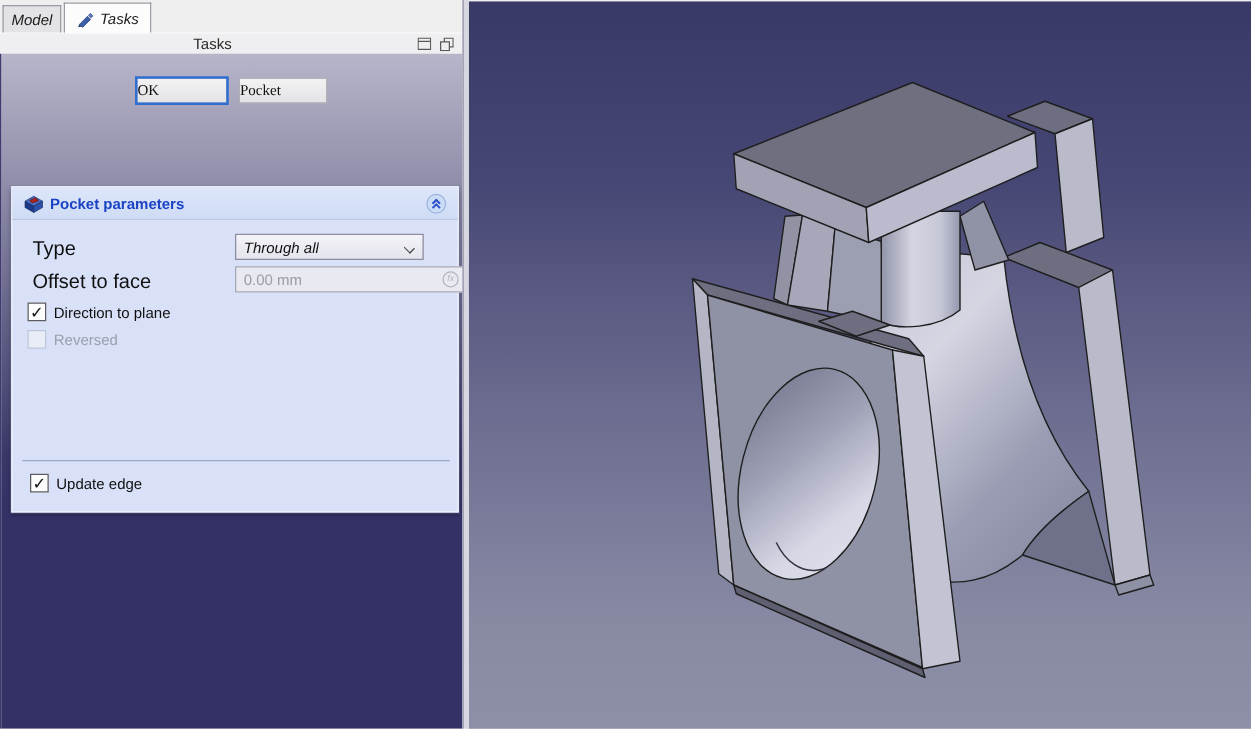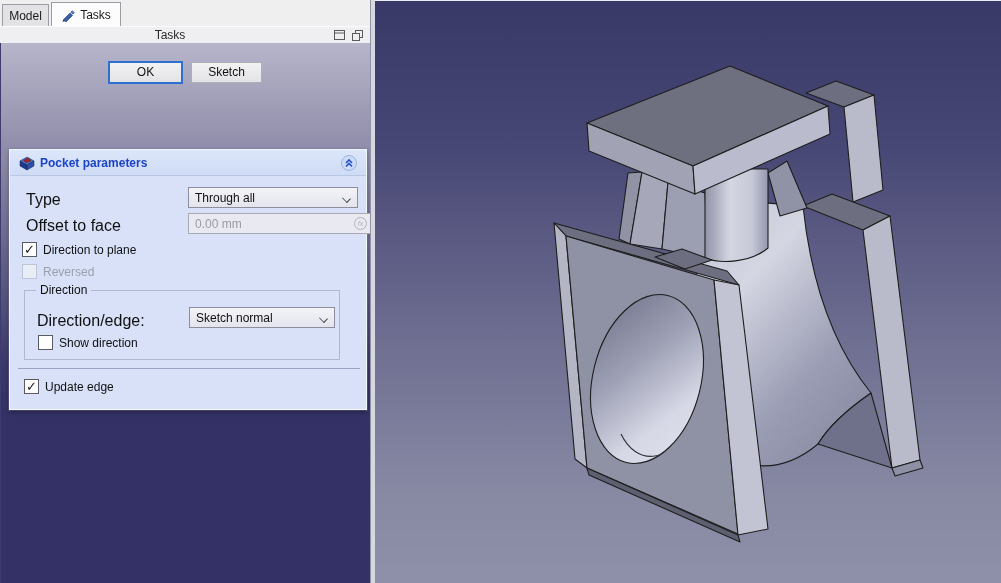--- a/index.html
+++ b/index.html
@@ -3,36 +3,36 @@
 <meta charset="utf-8">
 <style>
   * { margin:0; padding:0; box-sizing:border-box; }
   html,body { width:1001px; height:583px; overflow:hidden; }
   body { font-family:"Liberation Sans","DejaVu Sans",sans-serif; font-size:12px; color:#1a1a1a; background:#f0efef; position:relative; }
 
   
   .left-pane { position:absolute; left:0; top:0; width:370px; height:583px; background:#f0efef; }
 
   .tab-bar { position:absolute; left:0; top:0; width:370px; height:27px; background:#f0efef; }
-  .tab { position:absolute; top:4px; height:23px; border:1px solid #9c9ca4; border-bottom:none; background:#e3e2e5; display:flex; align-items:center; justify-content:center; gap:5px; padding:0 9px; cursor:default; }
+  .tab { position:absolute; top:4px; height:23px; border:1px solid #9c9ca4; border-bottom:none; background:#e3e2e5; display:flex; align-items:center; justify-content:center; gap:5px; padding:0 9px; cursor:default;font-style:italic; }
   .tab.active { top:2px; height:25px; background:#fcfcfd; }
   .tab-model { left:2px; width:47px; }
   .tab-tasks { left:51px; width:70px; }
   .tab-bar::after { content:""; position:absolute; left:0; top:26px; width:370px; height:1px; background:#fcfcfd; }
 
   .dock-titlebar { position:absolute; left:0; top:27px; width:370px; height:16px; background:#efeff1; }
   .dock-title { position:absolute; left:0; top:1px; width:340px; text-align:center; font-size:12px; color:#2a2a2a; }
   .dock-btn { position:absolute; top:2px; width:13px; height:12px; display:flex; align-items:center; justify-content:center; }
   .dock-btn.dock { right:24px; } .dock-btn.float { right:6px; }
 
   .task-content { position:absolute; left:0; top:43px; width:370px; height:540px;
     background:linear-gradient(180deg,#b7b5ca 0%, #a3a1b9 10%, #817f9f 26%, #57547e 46%, #3a3769 60%, #343166 68%, #343166 100%);
     border-left:1px solid #3e3c6e; }
 
-  .btn { position:absolute; font-size:12px; color:#111; text-align:center; background:linear-gradient(180deg,#f2f2f3,#e3e3e6); cursor:default; }
+  .btn { position:absolute; font-size:12px; color:#111; background:linear-gradient(180deg,#f2f2f3,#e3e3e6); cursor:default;font-family:Liberation Serif, serif; }
   .btn-ok { left:107px; top:18px; width:75px; height:23px; border:2px solid #2f6fd0; line-height:19px; }
   .btn-cancel { left:190px; top:19px; width:71px; height:21px; border:1px solid #aeaeb6; line-height:19px; }
 
   
   .panel { position:absolute; left:8px; top:58px; width:358px; height:261px; background:#d8e1f7; border:1px solid #f2f5fc; box-shadow:0 0 0 1px rgba(120,130,160,.35), 0 2px 4px rgba(0,0,0,.35);margin-top:48px; }
   .panel-header { position:absolute; left:0; top:0; width:100%; height:26px; background:linear-gradient(180deg,#dde6fa,#cfdcf5); border-bottom:1px solid #b9c7e7; }
   .panel-title { position:absolute; left:30px; top:6px; font-weight:bold; color:#1b44c5; font-size:12px; }
   .panel-icon { position:absolute; left:9px; top:5px; width:16px; height:16px; }
   .collapse-btn { position:absolute; right:9px; top:5px; width:16px; height:16px; border-radius:50%; background:#cbdcf6; border:1px solid #9fb4dc; display:flex; align-items:center; justify-content:center; }
 
@@ -98,21 +98,21 @@
     <div class="dock-btn float">
       <svg width="11" height="11" viewBox="0 0 11 11">
           <rect x="3.5" y="0.5" width="7" height="7" fill="none" stroke="#5a5a5a"></rect>
           <rect x="0.5" y="3.5" width="7" height="7" fill="#efeff1" stroke="#5a5a5a"></rect>
         </svg>
     </div>
   </div>
 
   <div class="task-content">
     <div class="btn btn-ok">OK</div>
-    <div class="btn btn-cancel">Sketch</div>
+    <div class="btn btn-cancel">Pocket</div>
 
     <div class="panel">
       <div class="panel-header">
         <span class="panel-icon">
           <svg width="16" height="16" viewBox="0 0 16 16">
             <polygon points="1,6 8,2 15,6 8,10" fill="#4d6fc4" stroke="#1d3a80" stroke-width="0.6"></polygon>
             <polygon points="4.6,5.3 9.6,3.2 11.8,5.8 6.8,7.4" fill="#a82520" stroke="#5f120f" stroke-width="0.5"></polygon>
             <polygon points="1,6 8,10 8,15 1,11" fill="#1c3a8a" stroke="#12285e" stroke-width="0.5"></polygon>
             <polygon points="8,10 15,6 15,11 8,15" fill="#2d50a8" stroke="#12285e" stroke-width="0.5"></polygon>
           </svg>
@@ -120,21 +120,21 @@
         <span class="panel-title">Pocket parameters</span>
         <span class="collapse-btn">
           <svg width="10" height="10" viewBox="0 0 10 10">
             <polyline points="2,5 5,2 8,5" fill="none" stroke="#2b50c8" stroke-width="1.6"></polyline>
             <polyline points="2,8.5 5,5.5 8,8.5" fill="none" stroke="#2b50c8" stroke-width="1.6"></polyline>
           </svg>
         </span>
       </div>
 
       <div class="fld-label" style="left:16px; top:41px;">Type</div>
-      <div class="dropdown" style="left:178px; top:37px; width:170px;">
+      <div class="dropdown" style="left:178px; top:37px; width:151px;font-style:italic;">
         <span class="value">Through all</span>
         <span class="dd-arrow"></span>
       </div>
 
       <div class="fld-label" style="left:16px; top:67px;">Offset to face</div>
       <div class="spinfield" style="left:178px; top:63px; width:204px;">
         <span class="value">0.00 mm</span>
         <span class="fx-badge">fx</span>
         <span class="spin-btns">
           <span class="spin-up">
@@ -145,30 +145,20 @@
             </span>
         </span>
       </div>
 
       <div class="checkbox" style="left:12px; top:92px;">✓</div>
       <div class="chk-label" style="left:33px; top:93px;">Direction to plane</div>
 
       <div class="checkbox disabled" style="left:12px; top:114px;"></div>
       <div class="chk-label disabled" style="left:33px; top:115px;">Reversed</div>
 
-      <div class="groupbox">
-        <div class="groupbox-legend">Direction</div>
-        <div class="fld-label" style="left:12px; top:21px;">Direction/edge:</div>
-        <div class="dropdown" style="left:164px; top:16px; width:146px;">
-          <span class="value">Sketch normal</span>
-          <span class="dd-arrow"></span>
-        </div>
-        <div class="checkbox" style="left:13px; top:44px;"></div>
-        <div class="chk-label" style="left:34px; top:45px;">Show direction</div>
-      </div>
 
       <div class="separator"></div>
 
       <div class="checkbox" style="left:14px; top:229px;">✓</div>
       <div class="chk-label" style="left:35px; top:230px;">Update edge</div>
     </div>
   </div>
 </div>
 
 <div class="splitter"></div>

